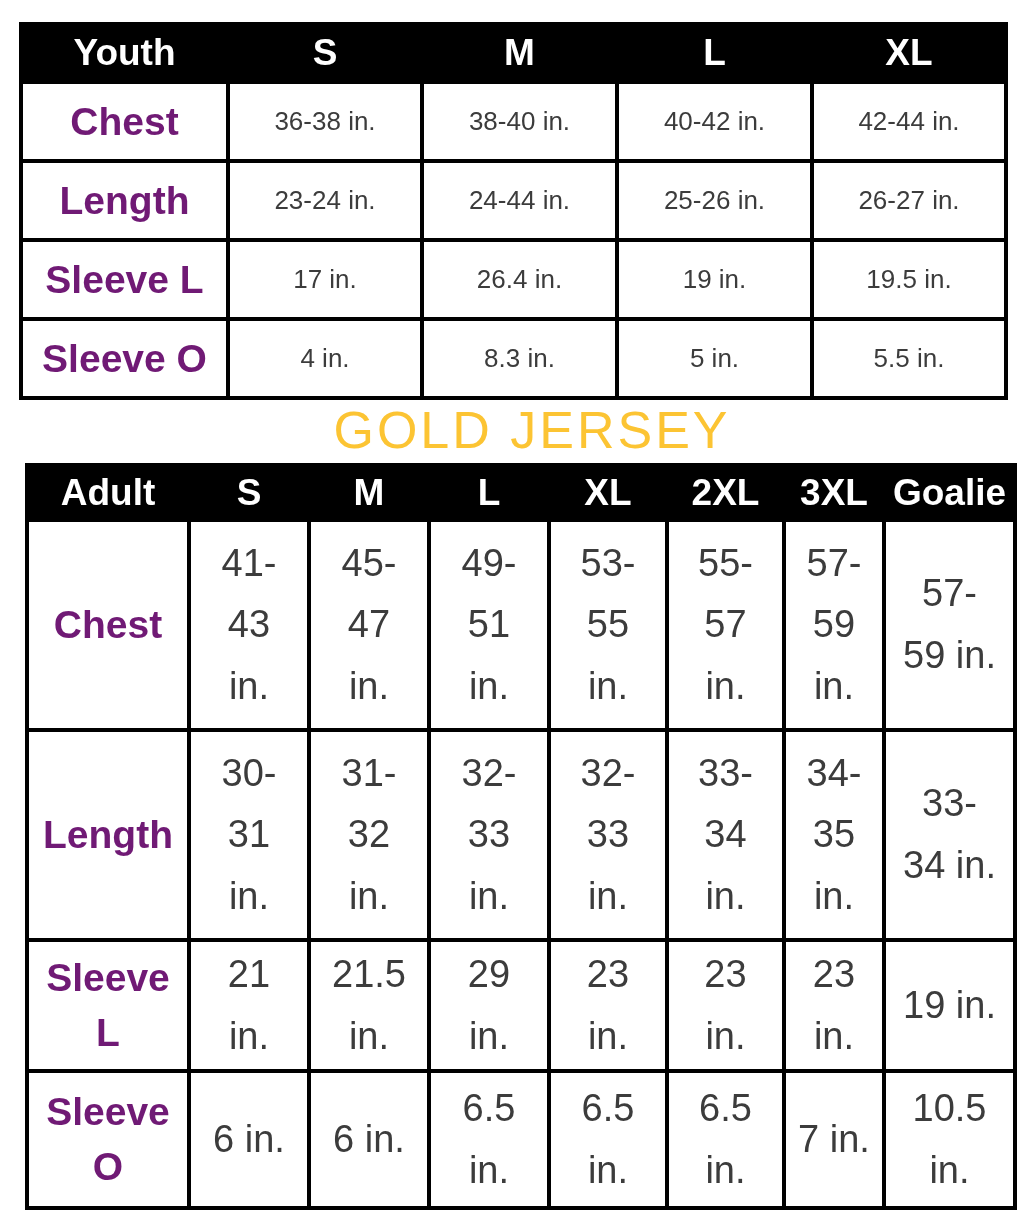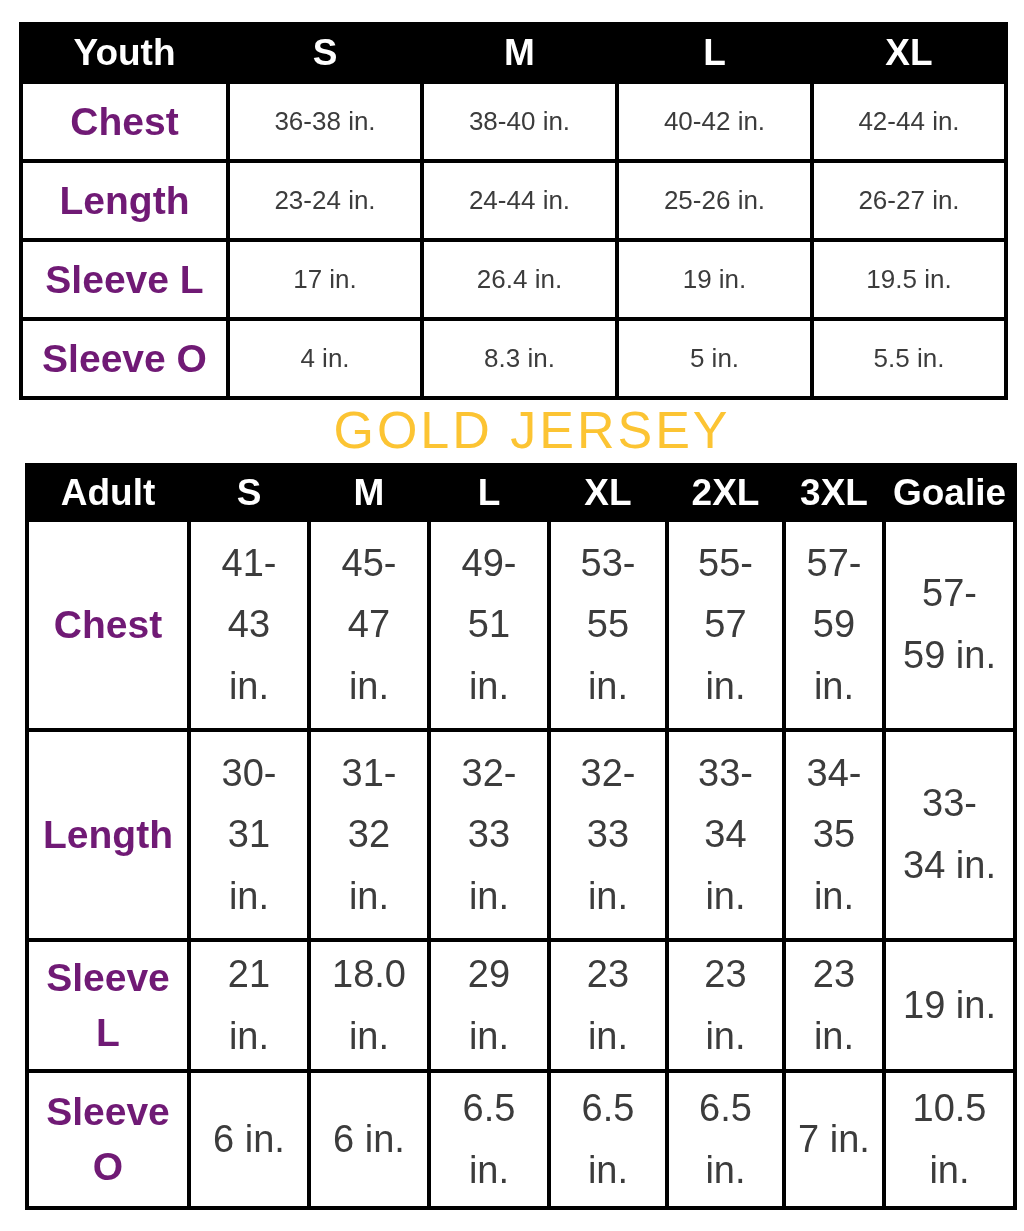--- a/index.html
+++ b/index.html
@@ -208,21 +208,21 @@
 35
 in.</td>
         <td>33-
 34 in.</td>
       </tr>
       <tr class="row-mid">
         <th>Sleeve
 L</th>
         <td>21
 in.</td>
-        <td>18.0
+        <td>21.5
 in.</td>
         <td>29
 in.</td>
         <td>23
 in.</td>
         <td>23
 in.</td>
         <td>23
 in.</td>
         <td>19 in.</td>

